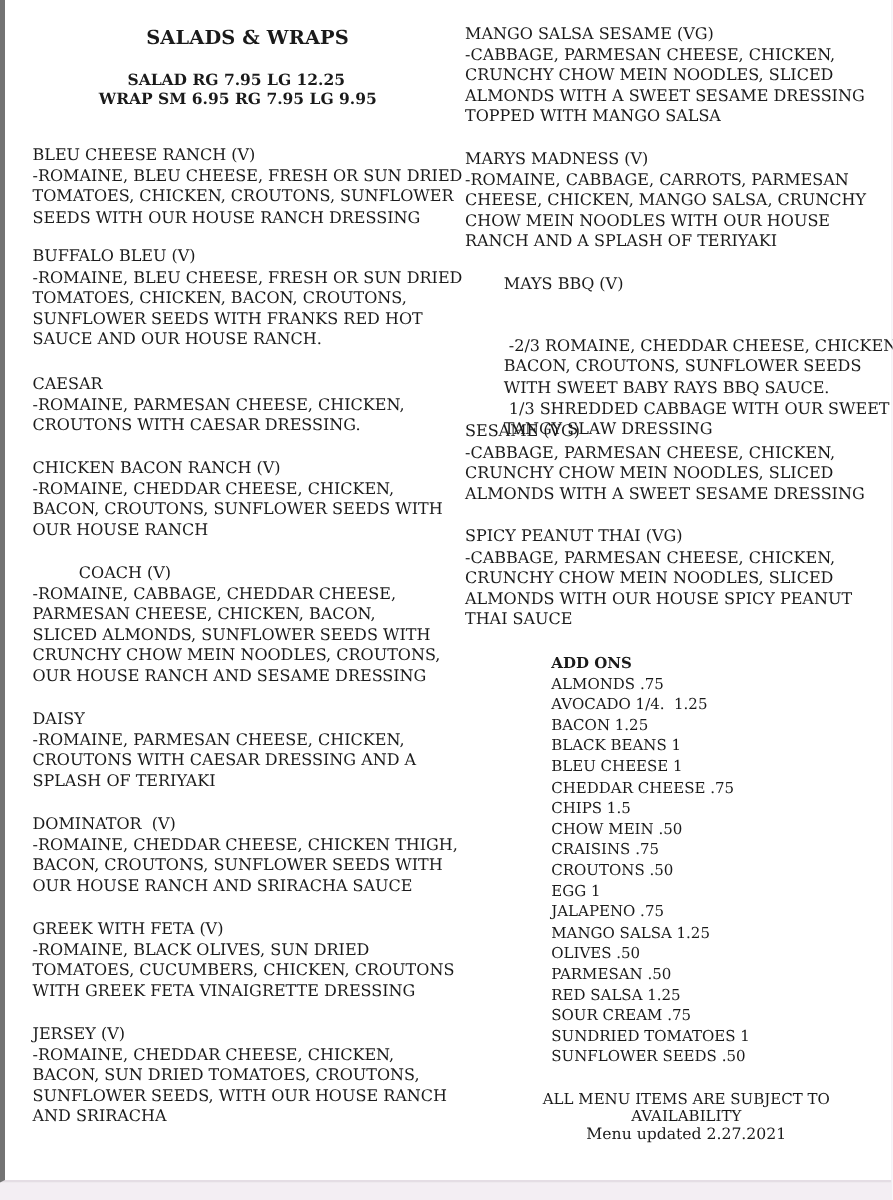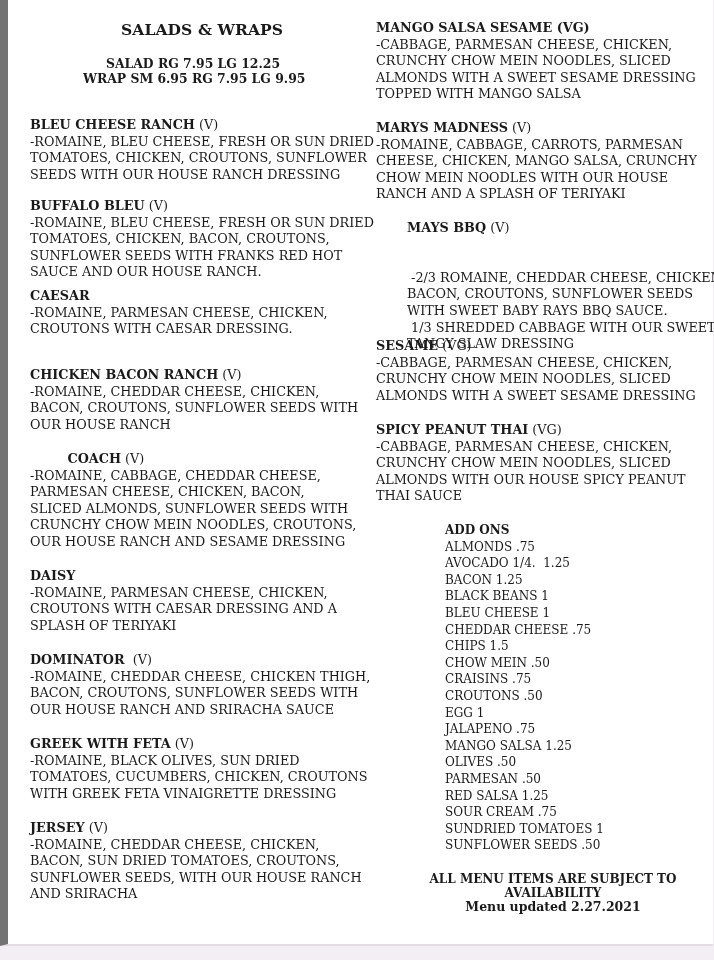--- a/index.html
+++ b/index.html
@@ -2,35 +2,35 @@
 <html><head>
 <meta charset="utf-8">
 <style>
   html, body { margin:0; padding:0; }
   body {
     width:714px; height:960px; background:#f3eef3; position:relative; overflow:hidden;
     font-family:"DejaVu Serif","Liberation Serif",serif; color:#1a1a1a;
   }
   .page {
     position:absolute; left:0; top:0; width:713px; height:946px;
-    background:#ffffff; border-left:8px solid #737373; border-bottom:2px solid #e4dde4;
+    background:#ffffff; border-left:4px solid #737373; border-bottom:2px solid #e4dde4;
     box-sizing:border-box;
   }
   .abs { position:absolute; }
   .title { font-weight:bold; font-size:15.5px; letter-spacing:0.1px; white-space:nowrap; }
   .price-line { font-weight:bold; font-size:12.4px; white-space:nowrap; text-align:center; line-height:15px; }
   .item { position:absolute; font-size:12.8px; line-height:16.6px; white-space:nowrap; }
-  .item .name { font-weight:bold; }
+  .item .name { font-weight:normal; }
   .item .tag { font-weight:normal; }
   .item .desc { display:block; }
   .item .desc span { display:block; }
   .addons { position:absolute; left:437px; top:522px; font-size:12px; line-height:16.6px; white-space:nowrap; }
   .addons .head { font-weight:bold; }
   .addons .row { display:block; }
-  .footer { position:absolute; left:400px; top:872px; width:290px; text-align:center; font-weight:bold; font-size:12px; line-height:14px; }
+  .footer { position:absolute; left:400px; top:872px; width:290px; text-align:center; font-weight:normal; font-size:12px; line-height:14px; }
 </style>
 </head>
 <body>
 
 <div class="page">
 
   <div class="abs title" style="left:113px; top:20px;">SALADS &amp; WRAPS</div>
   <div class="abs price-line" style="left:75px; top:56px; width:220px;">SALAD RG 7.95 LG 12.25</div>
   <div class="abs price-line" style="left:75px; top:71px; width:220px;">WRAP SM 6.95 RG 7.95 LG 9.95</div>
 
@@ -46,21 +46,21 @@
   <div class="item" style="left:22px; top:198px;">
     <span class="name">BUFFALO BLEU</span><span class="tag"> (V)</span>
     <span class="desc">
       <span>-ROMAINE, BLEU CHEESE, FRESH OR SUN DRIED</span>
         <span>TOMATOES, CHICKEN, BACON, CROUTONS,</span>
         <span>SUNFLOWER SEEDS WITH FRANKS RED HOT</span>
         <span>SAUCE AND OUR HOUSE RANCH.</span>
     </span>
   </div>
 
-  <div class="item" style="left:22px; top:288px;">
+  <div class="item" style="left:22px; top:300px;">
     <span class="name">CAESAR</span><span class="tag"></span>
     <span class="desc">
       <span>-ROMAINE, PARMESAN CHEESE, CHICKEN,</span>
         <span>CROUTONS WITH CAESAR DRESSING.</span>
     </span>
   </div>
 
   <div class="item" style="left:22px; top:367px;">
     <span class="name">CHICKEN BACON RANCH</span><span class="tag"> (V)</span>
     <span class="desc">

